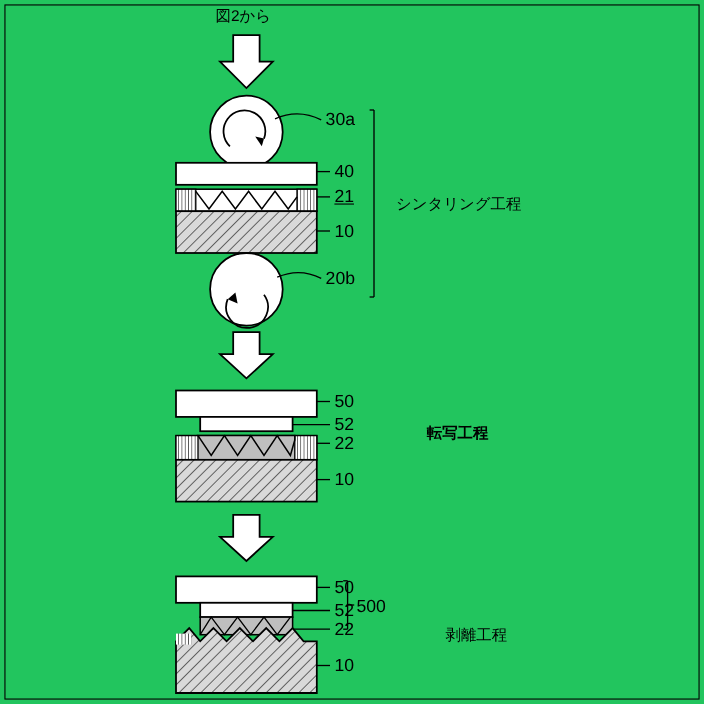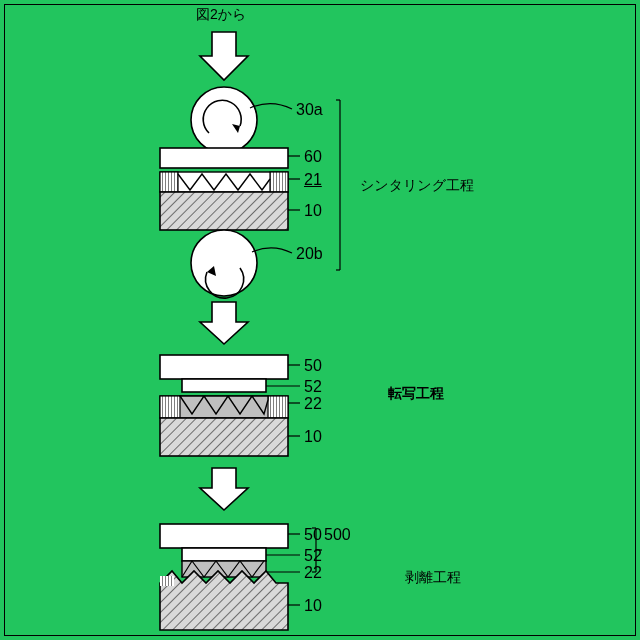--- a/index.html
+++ b/index.html
@@ -167,31 +167,31 @@
       <path d="M160,583 L160,630 L288,630 L288,583 L276,583 L266,571 L254,583 L242,571 L230,583 L218,571 L206,583 L194,571 L182,583 L172,571 Z" fill="url(#hatch45)" stroke="#000000" stroke-width="1.6"></path>
 
       <rect x="160" y="576" width="14" height="10" fill="url(#vhatch)" stroke="none"></rect>
       <line x1="288" y1="605" x2="300" y2="605" stroke="#000000" stroke-width="1.2"></line>
     </g>
   </svg>
 
   <div class="lbl-jp" style="left:196px; top:6px;">図2から</div>
 
   <div class="num" style="left:296px; top:101px;">30a</div>
-  <div class="num" style="left:304px; top:148px;">60</div>
+  <div class="num" style="left:304px; top:148px;">40</div>
   <div class="num" style="left:304px; top:171px;text-decoration:underline;">21</div>
   <div class="num" style="left:304px; top:202px;">10</div>
   <div class="num" style="left:296px; top:245px;">20b</div>
   <div class="lbl-jp" style="left:360px; top:177px;">シンタリング工程</div>
 
   <div class="num" style="left:304px; top:357px;">50</div>
   <div class="num" style="left:304px; top:378px;">52</div>
   <div class="num" style="left:304px; top:395px;">22</div>
   <div class="num" style="left:304px; top:428px;">10</div>
   <div class="lbl-jp" style="left:388px; top:385px;font-weight:bold;">転写工程</div>
 
   <div class="num" style="left:304px; top:526px;">50</div>
   <div class="num" style="left:304px; top:547px;">52</div>
   <div class="num" style="left:304px; top:564px;">22</div>
-  <div class="num" style="left:324px; top:526px;">500</div>
+  <div class="num" style="left:324px; top:543px;">500</div>
   <div class="num" style="left:304px; top:597px;">10</div>
   <div class="lbl-jp" style="left:405px; top:569px;">剥離工程</div>
 </div>
 
 </body></html>

